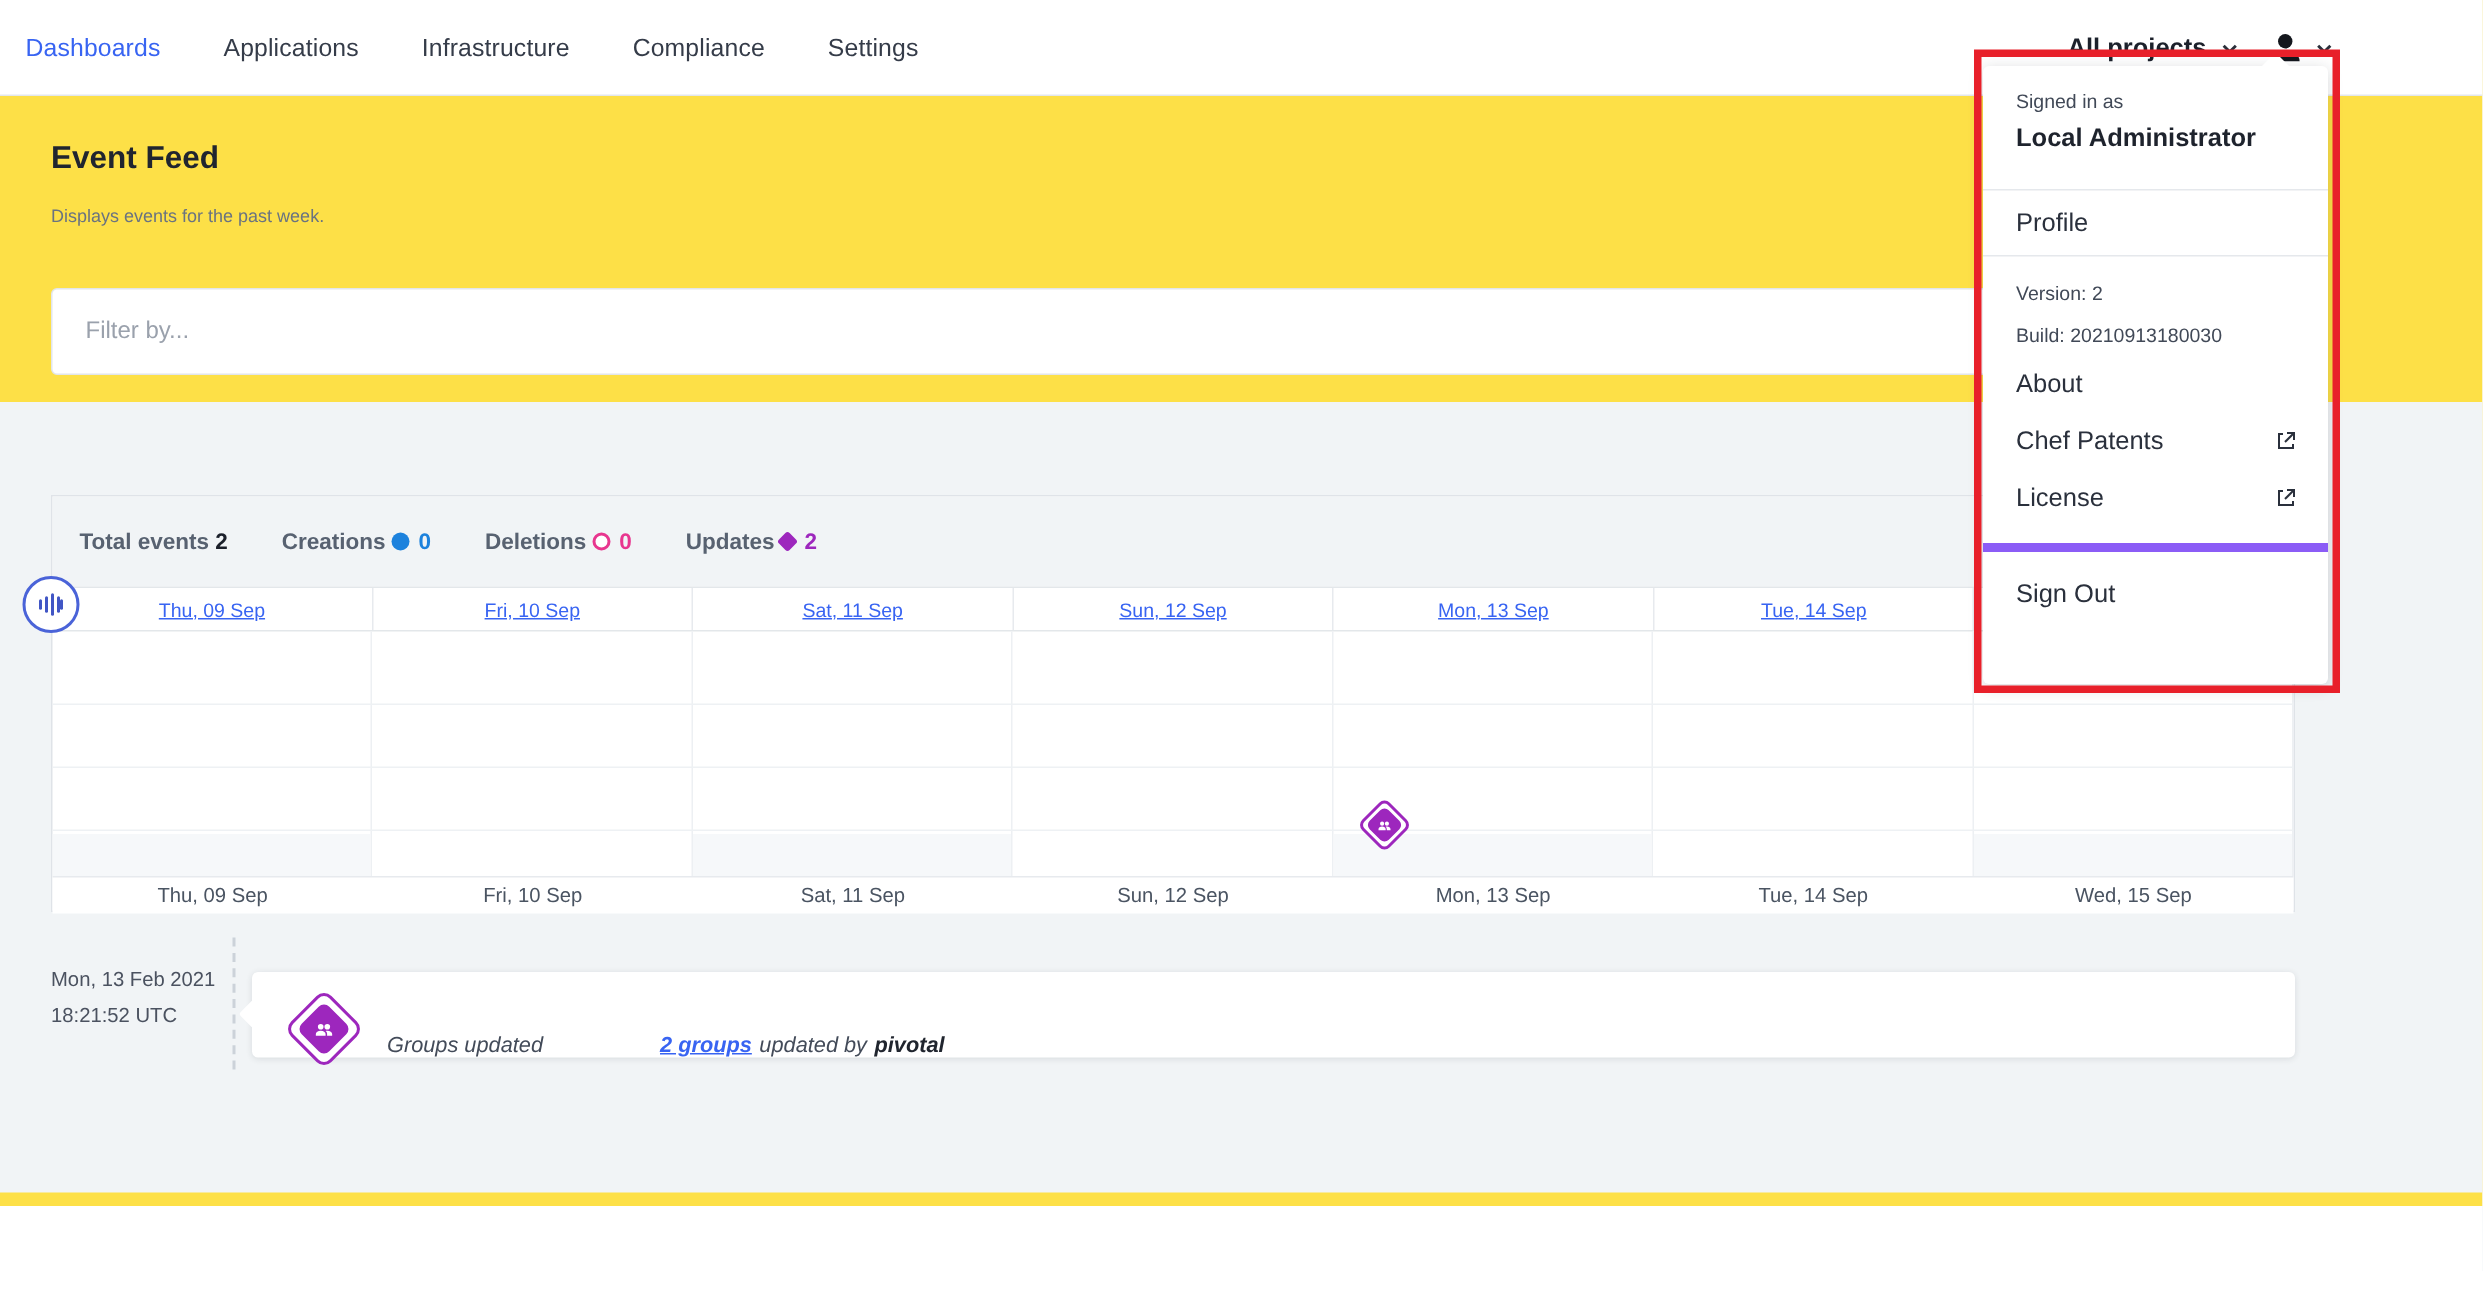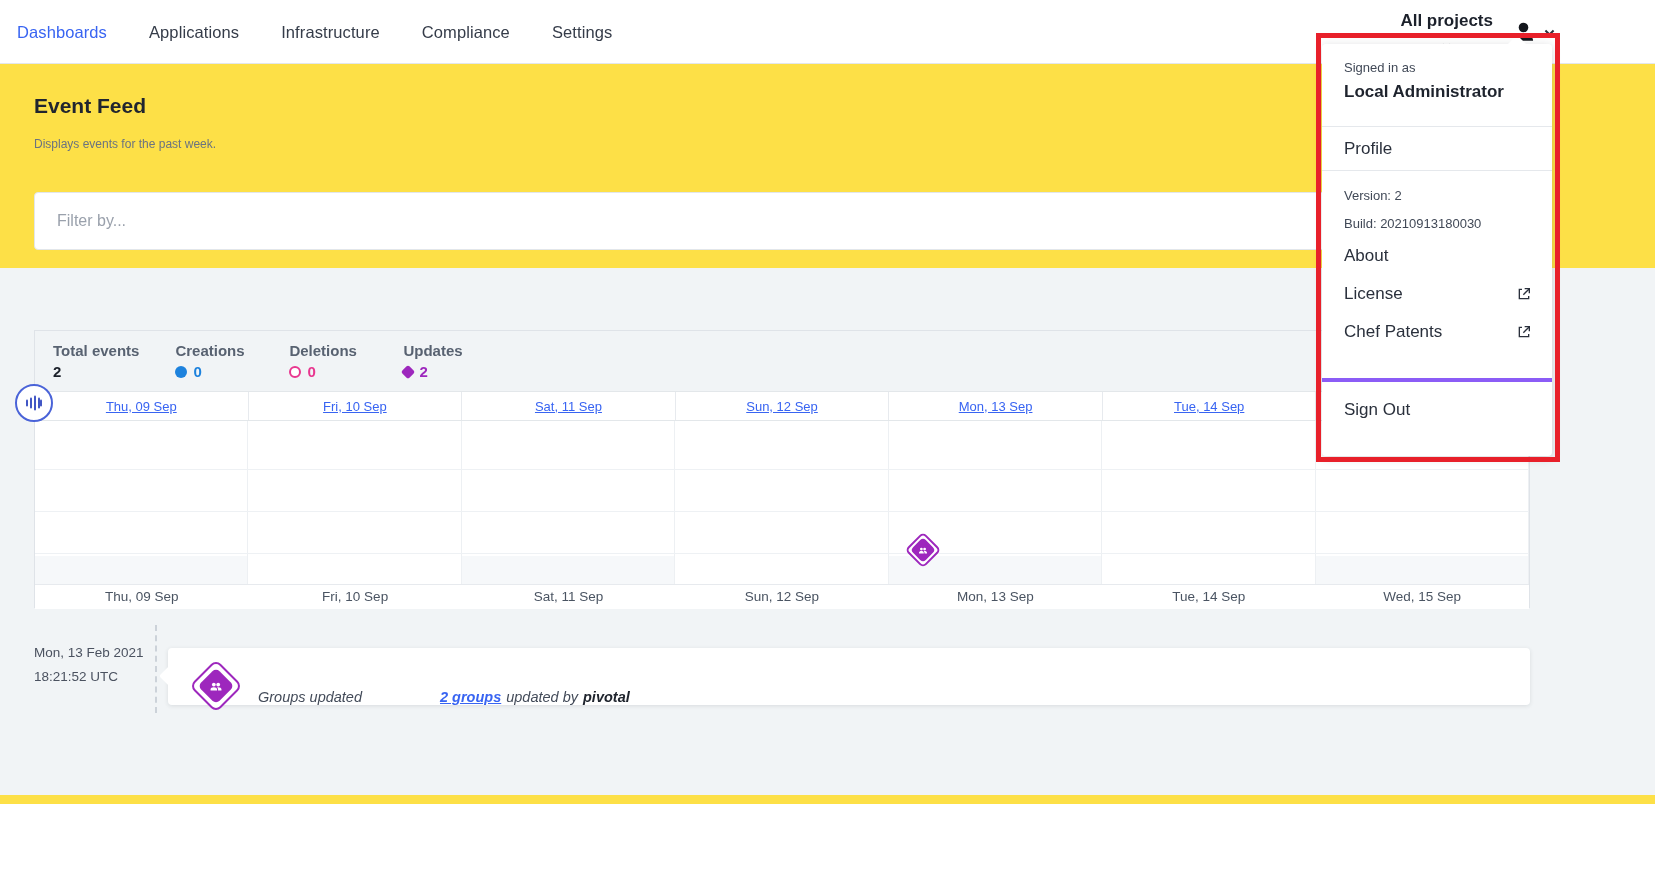--- a/index.html
+++ b/index.html
@@ -7,42 +7,42 @@
   body { font-family:"Liberation Sans", sans-serif; background:#ffffff; color:#2d3442; overflow:hidden; }
   .page { position:relative; width:1655px; height:804px; background:#fde047; }
 
   
   .topnav { position:absolute; left:0; top:0; width:1655px; height:64px; background:#fff;
             border-bottom:1px solid #e3e7eb; z-index:5; }
   .nav-links { position:absolute; left:17px; top:0; height:64px; display:flex; align-items:center; gap:42px; }
   .nav-link { font-size:16.5px; color:#353c49; text-decoration:none; cursor:pointer; letter-spacing:.1px; }
   .nav-link.active { color:#3864f2; }
   .nav-right { position:absolute; right:99px; top:0; height:64px; display:flex; align-items:center; }
-  .project-filter { display:flex; align-items:center; gap:9px; cursor:pointer;flex-direction:column; }
+  .project-filter { display:flex; align-items:center; gap:9px; cursor:pointer; }
   .project-filter-label { font-size:17px; font-weight:bold; color:#1c212b; }
   .chev { width:13px; height:13px; stroke:#2a303b; stroke-width:2.4; fill:none; }
   .user-trigger { display:flex; align-items:center; gap:7px; margin-left:18px; cursor:pointer; }
   .person-icon { width:25px; height:25px; fill:#14171d; }
 
   
   .page-title { position:absolute; left:34px; top:94px; font-size:21px; font-weight:bold; color:#20252f; }
   .page-subtitle { position:absolute; left:34px; top:137px; font-size:12px; color:#6a7380; }
   .filter-input { position:absolute; left:34px; top:192px; width:1496px; height:58px;
                   border:1px solid #e2e6ea; border-radius:4px; padding:0 22px; font-size:16px;
                   font-family:"Liberation Sans", sans-serif; color:#39404d; background:#fff; outline:none; }
   .filter-input::placeholder { color:#9aa1ac; }
 
   
   .gray-band { position:absolute; left:0; top:268px; width:1655px; height:527px; background:#f1f4f6; }
 
   
   .feed-card { position:absolute; left:34px; top:330px; width:1496px; height:278px;
                border:1px solid #dfe3e8; background:#fff; }
   .stats-row { height:60px; background:#f1f4f6; display:flex; align-items:center; padding-left:18px; gap:36px; }
-  .stat { display:flex; flex-direction:column; gap:4px; min-width:78px; }
+  .stat { display:flex; flex-direction:row; gap:4px; min-width:78px; }
   .stat-label { font-size:15px; font-weight:bold; color:#586271; }
   .stat-value { display:flex; align-items:center; gap:6px; font-size:15px; font-weight:bold; color:#1b202a; }
   .marker-circle { width:12px; height:12px; border-radius:50%; background:#1d82dd; }
   .marker-ring { width:12px; height:12px; border-radius:50%; border:2.5px solid #e8368f; background:#fff; }
   .marker-diamond { width:10px; height:10px; background:#9d27bd; transform:rotate(45deg); border-radius:2px; }
   .val-blue { color:#1d82dd; } .val-pink { color:#e8368f; } .val-purple { color:#9d27bd; }
 
   .grid-header { height:30px; display:flex; border-top:1px solid #e3e7ea; border-bottom:1px solid #e3e7ea; }
   .gh-cell { flex:1; display:flex; align-items:center; justify-content:center; border-right:1px solid #e7eaee; }
   .gh-cell:last-child { border-right:none; }
@@ -97,21 +97,21 @@
   .user-dropdown { position:absolute; left:1322px; top:44px; width:230px; height:412px; background:#fff;
                    border-radius:4px; box-shadow:0 2px 10px rgba(30,35,45,.18); z-index:45; }
   .dd-caret { position:absolute; top:-9px; right:24px; width:0; height:0;
               border-left:11px solid transparent; border-right:11px solid transparent;
               border-bottom:11px solid #fff; }
   .dd-sec-user { height:83px; border-bottom:1px solid #e5e8ec; padding:16px 22px 0; }
   .dd-signed { font-size:13px; color:#414957; }
   .dd-name { font-size:17px; font-weight:bold; color:#1e232d; margin-top:7px; }
   .dd-profile { height:44px; border-bottom:1px solid #e5e8ec; display:flex; align-items:center;
                 padding:0 22px; font-size:17px; color:#2a303c; cursor:pointer; }
-  .dd-sec-links { padding:10px 0 27px; border-bottom:4px solid #8b5cf6; }
+  .dd-sec-links { padding:10px 0 11px; border-bottom:6px solid #8b5cf6; }
   .dd-meta { height:28px; display:flex; align-items:center; padding:0 22px; font-size:13px; color:#414957; }
   .dd-item { height:38px; display:flex; align-items:center; justify-content:space-between;
              padding:0 20px 0 22px; font-size:17px; color:#2a303c; cursor:pointer; }
   .ext-icon { width:16px; height:16px; stroke:#2a303c; stroke-width:2; fill:none; }
   .dd-signout { height:55px; display:flex; align-items:center; padding:0 22px; font-size:17px;
                 color:#2a303c; cursor:pointer; }
 </style>
 </head>
 <body>
 
@@ -280,34 +280,34 @@
       <div class="dd-name">Local Administrator</div>
     </div>
     <div class="dd-profile">Profile</div>
     <div class="dd-sec-links">
       <div class="dd-meta">Version: 2</div>
       <div class="dd-meta">Build: 20210913180030</div>
       <div class="dd-item">
         <span>About</span>
       </div>
       <div class="dd-item">
+        <span>Chef Patents</span>
+        <svg class="ext-icon" viewBox="0 0 24 24">
+          <path d="M9 5H5v14h14v-4"></path>
+            <path d="M13 4h7v7"></path>
+            <path d="M11 13L20 4"></path>
+        </svg>
+      </div>
+      <div class="dd-item">
         <span>License</span>
         <svg class="ext-icon" viewBox="0 0 24 24">
           <path d="M9 5H5v14h14v-4"></path>
             <path d="M13 4h7v7"></path>
             <path d="M11 13L20 4"></path>
         </svg>
       </div>
-      <div class="dd-item">
-        <span>Chef Patents</span>
-        <svg class="ext-icon" viewBox="0 0 24 24">
-          <path d="M9 5H5v14h14v-4"></path>
-            <path d="M13 4h7v7"></path>
-            <path d="M11 13L20 4"></path>
-        </svg>
-      </div>
     </div>
     <div class="dd-signout">Sign Out</div>
   </div>
 
   <div class="annotation-box"></div>
 
 </div>
 
 </body></html>

